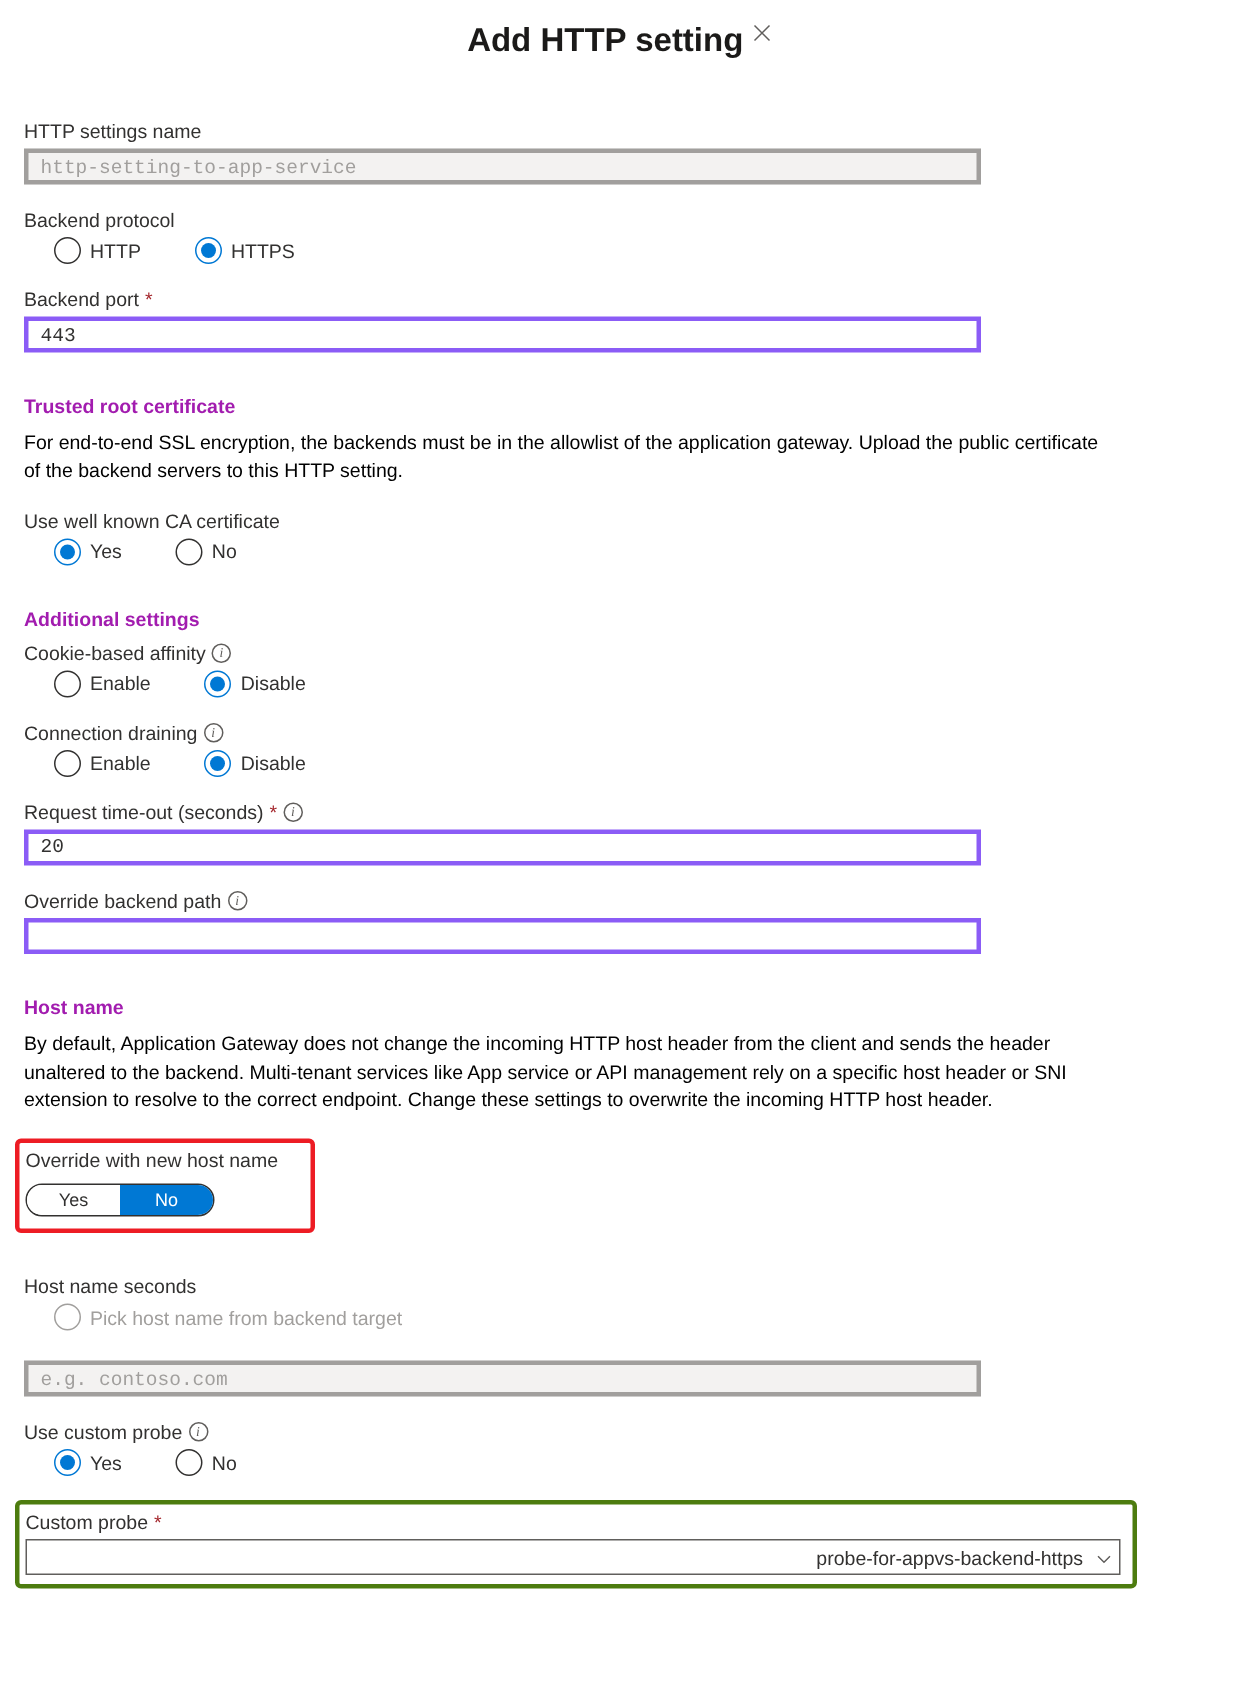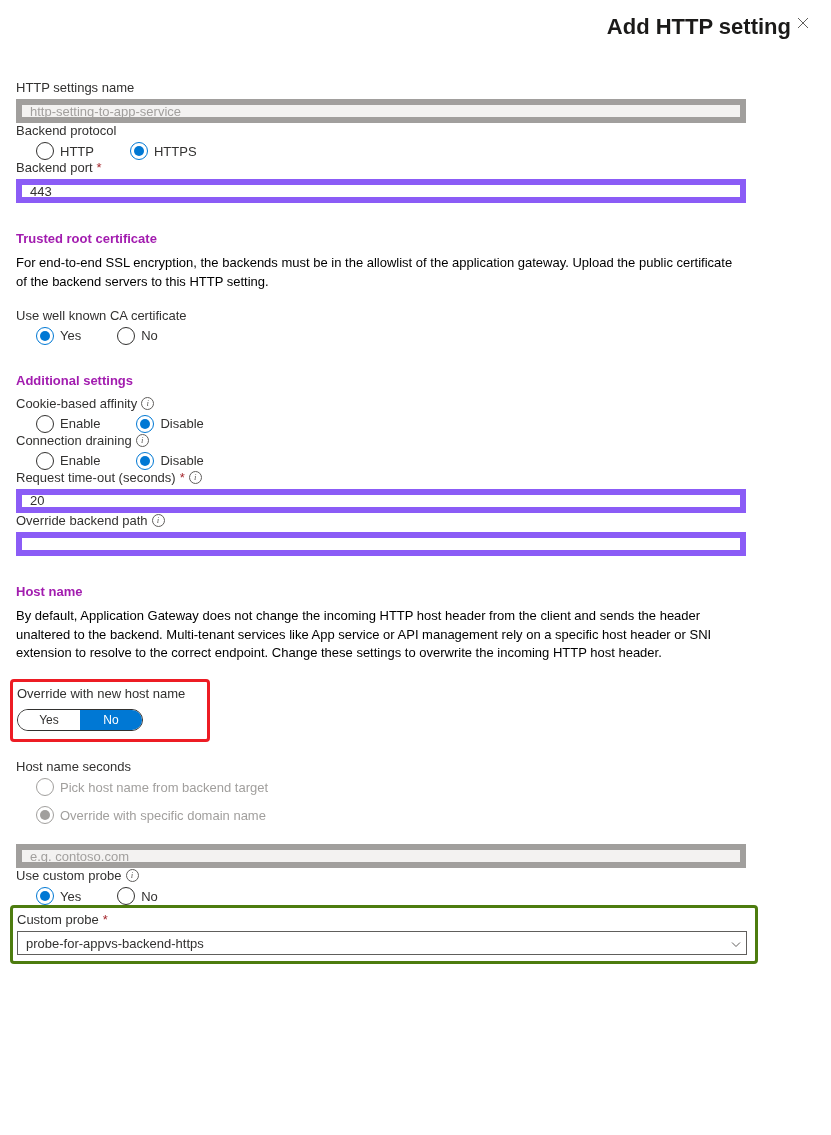--- a/index.html
+++ b/index.html
@@ -6,21 +6,21 @@
   body {
     font-family: "Segoe UI", -apple-system, sans-serif;
     font-size: 13px;
     color: #323130;
     background: #ffffff;
     width: 831px;
     padding: 14px 16px 16px 16px;
   }
   .header-row {
     display: flex;
-    justify-content: flex-end;
+    justify-content: center;
     align-items: flex-start;
   }
   h1 {
     font-size: 22px;
     font-weight: 600;
     color: #1b1a19;
     margin-bottom: 40px;
   }
   .close-x {
     font-size: 16px;
@@ -47,36 +47,36 @@
     border: 1px solid #605e5c;
     border-radius: 50%;
     font-size: 9px;
     color: #605e5c;
     font-style: italic;
     font-family: Georgia, serif;
     line-height: 1;
     cursor: pointer;
   }
   .text-input {
-    width: 730px;
+    width: 638px;
     height: 24px;
     padding: 0 8px;
-    border: 6px solid #8b5cf6;
-    font-size: 13px;
-    font-family: Liberation Sans, sans-serif;
+    border: 3px solid #8b5cf6;
+    font-size: 13px;
+    font-family: Liberation Mono, monospace;
     color: #323130;
     background: #ffffff;
   }
   .text-input.disabled {
     background: #f3f2f1;
     color: #a19f9d;
     border-color: #a19f9d;
   }
   .text-input::placeholder { color: #a19f9d; }
-  .field-block { }
+  .field-block { margin-bottom: 16px; }
   .section-spacer { margin-bottom: 28px; }
   .section-heading {
     font-size: 13px;
     font-weight: 700;
     color: #a21caf;
     margin-bottom: 8px;
   }
   .help-text {
     font-size: 13px;
     color: #000000;
@@ -108,21 +108,21 @@
     content: "";
     width: 10px;
     height: 10px;
     border-radius: 50%;
     background: #0078d4;
   }
   .radio.disabled { color: #a19f9d; cursor: default; }
   .radio.disabled .circle { border-color: #a19f9d; }
   .radio.disabled.selected .circle { border-color: #a19f9d; }
   .radio.disabled.selected .circle::after { background: #a19f9d; }
-  .radio-stack { display: flex; flex-direction: column; gap: 10px; margin-top: 4px; margin-bottom: 20px; }
+  .radio-stack { display: flex; flex-direction: row; gap: 10px; margin-top: 4px; margin-bottom: 20px; }
 
   .yesno-toggle {
     display: inline-flex;
     border: 1px solid #323130;
     border-radius: 12px;
     overflow: hidden;
     width: 126px;
     height: 22px;
     margin-top: 4px;
   }
@@ -147,37 +147,38 @@
   .select-input {
     width: 100%;
     height: 24px;
     border: 1px solid #605e5c;
     padding: 0 24px 0 8px;
     font-size: 13px;
     background: #fff;
     display: flex;
     align-items: center;
     cursor: pointer;
+    justify-content: flex-end;
   }
   .select-chevron {
     position: absolute;
     right: 6px;
     top: 50%;
     transform: translateY(-50%);
     pointer-events: none;
     color: #605e5c;
   }
 
   .highlight-box {
     border: 3px solid #ed1c24;
     border-radius: 4px;
     padding: 4px 8px 8px 4px;
     margin-left: -6px;
     width: 200px;
-    margin-bottom: 17px;
+    margin-bottom: 28px;
   }
   .highlight-wide {
     border: 3px solid #4d7c0f;
     border-radius: 4px;
     padding: 4px 6px 6px 4px;
     margin-left: -6px;
     width: 748px;
   }
 </style>
 </head>
@@ -298,24 +299,20 @@
     <div class="opt">Yes</div>
     <div class="opt active">No</div>
   </div>
 </div>
 
 <div class="field-label">Host name seconds</div>
 <div class="radio-stack">
   <span class="radio disabled">
     <span class="circle"></span>
       <span>Pick host name from backend target</span>
-  </span>
-  <span class="radio disabled selected">
-    <span class="circle"></span>
-      <span>Override with specific domain name</span>
   </span>
 </div>
 
 <div class="field-block">
   <input type="text" class="text-input disabled" disabled="" placeholder="e.g. contoso.com" style="">
 </div>
 
 <div class="field-block">
   <div class="field-label">
     <span>Use custom probe</span>

